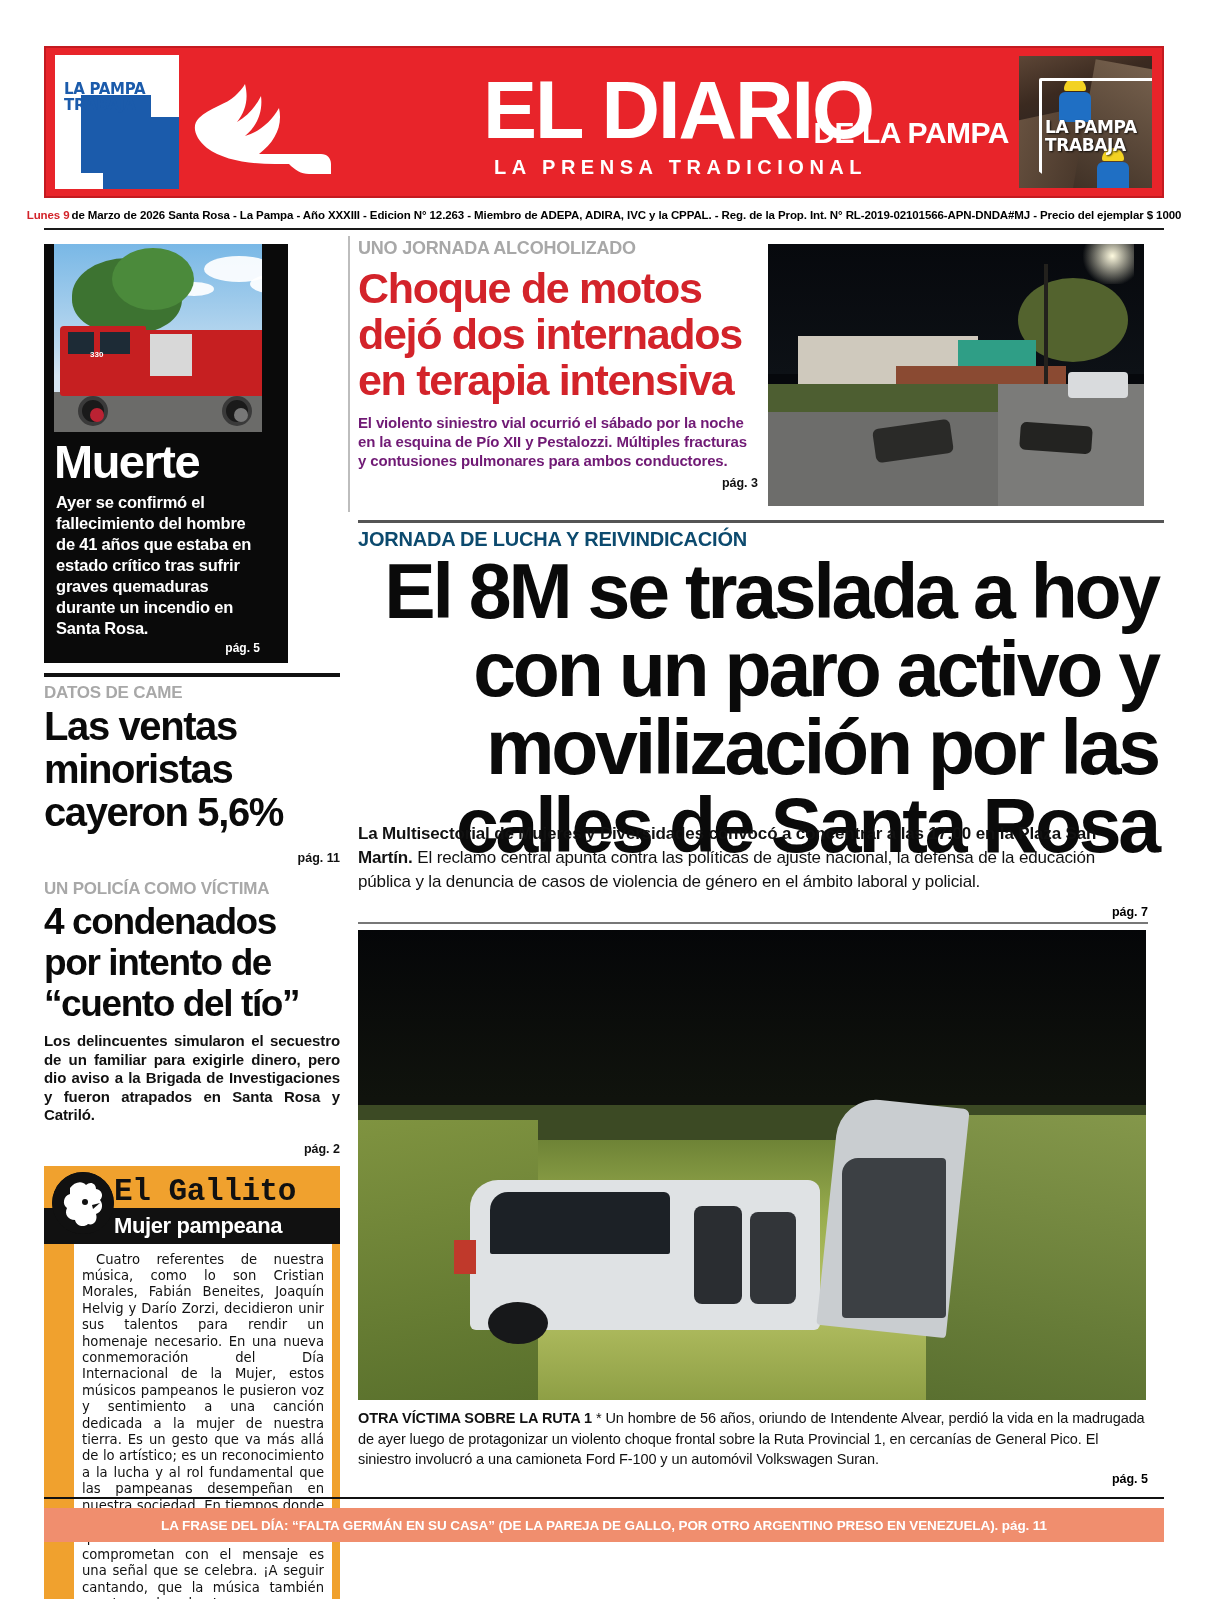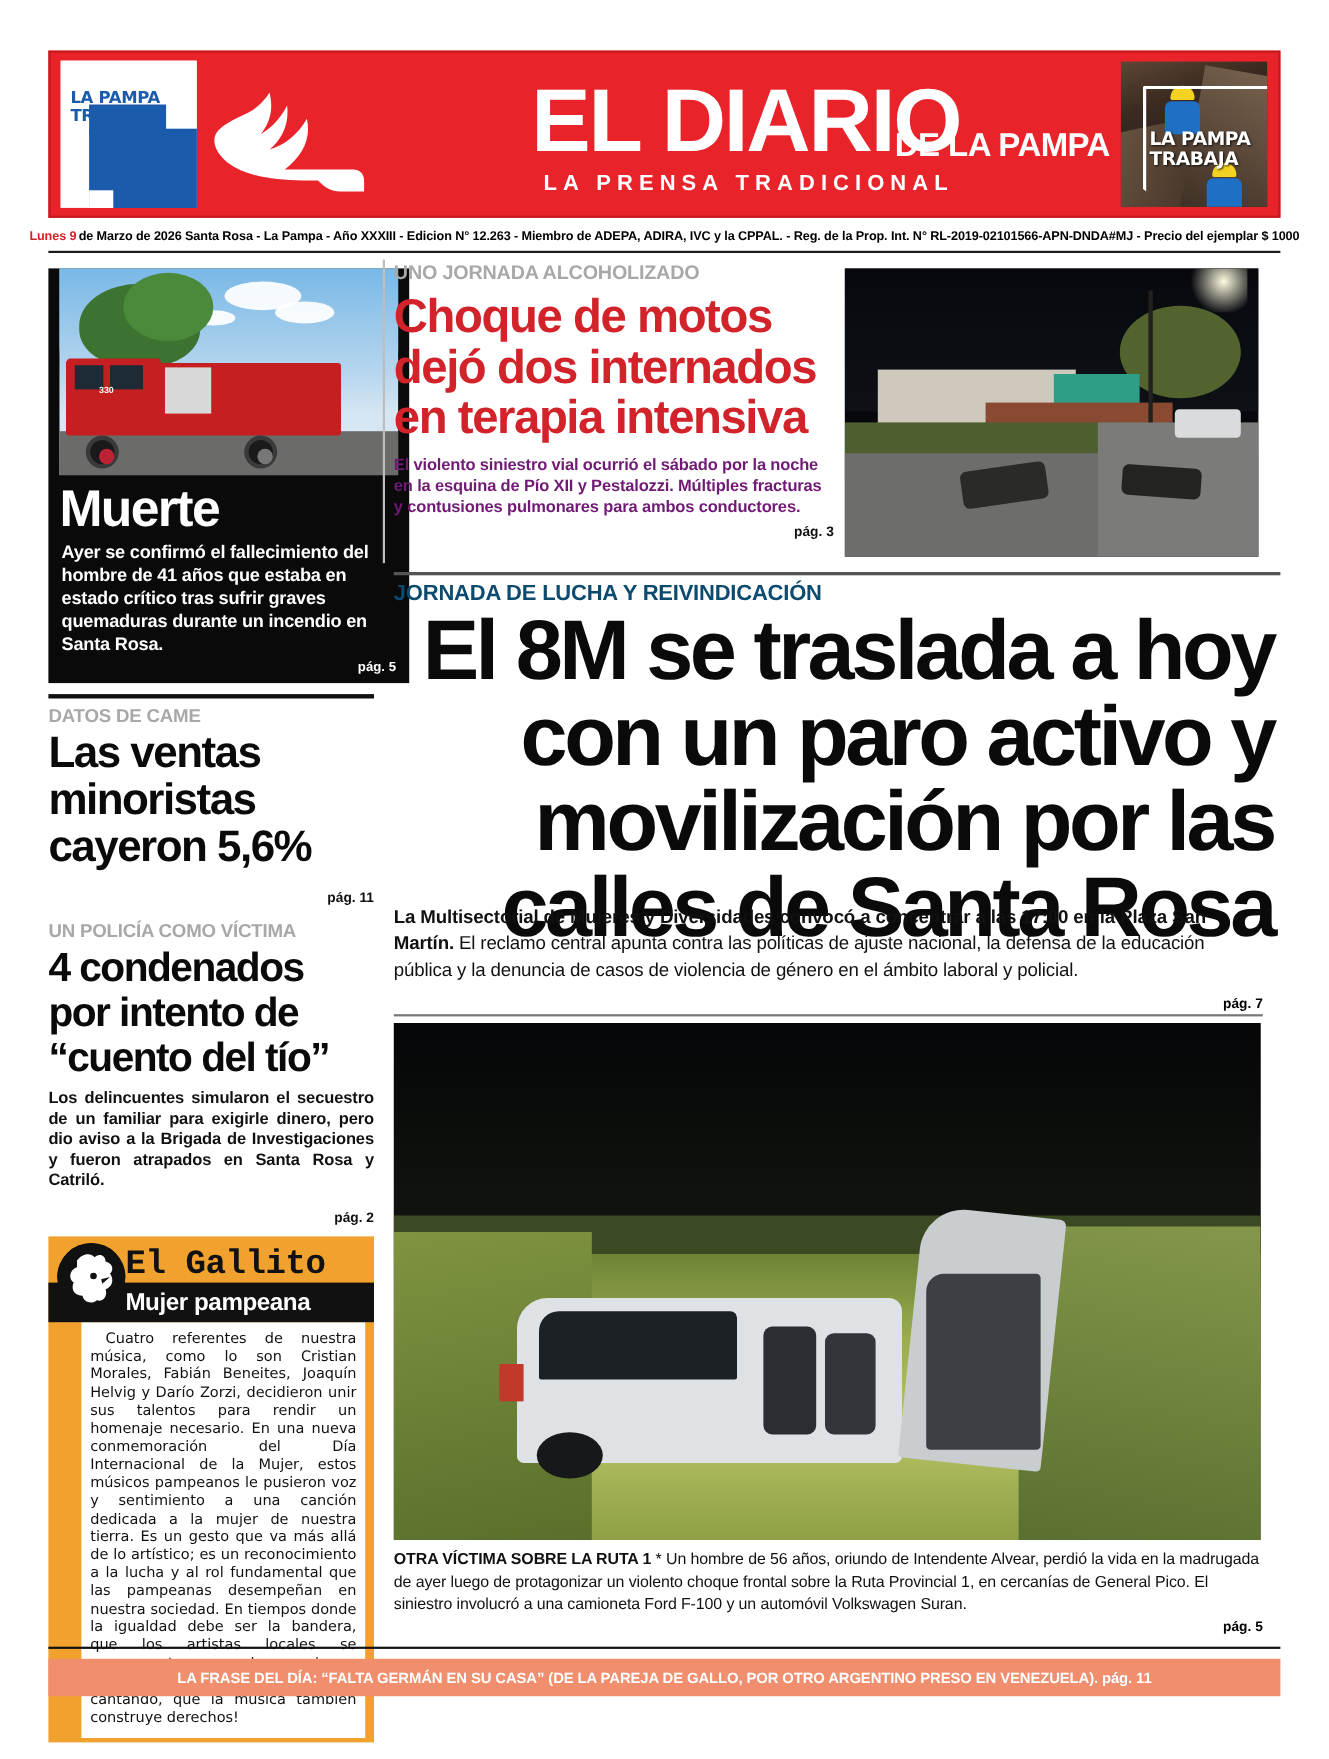--- a/index.html
+++ b/index.html
@@ -78,21 +78,21 @@
     display: flex; align-items: center; justify-content: center;
     font-size: 11.5px; font-weight: bold; color: #000;
     letter-spacing: -0.1px; white-space: nowrap;
   }
   .dateline .red { color: #d3232a; margin-right: 2px; }
   .rule-top { position:absolute; left:44px; top:228px; width:1120px; height:2px; background:#1a1a1a; }
 
   
   .leftcol { position: absolute; left: 44px; top: 236px; width: 296px; }
 
-  .muerte-box { position: relative; width: 328px; background: #0a0a0a; padding: 0 0 8px 0; }
+  .muerte-box { position: relative; width: 244px; background: #0a0a0a; padding: 0 16px 8px 0; }
   .muerte-photo {
     margin: 8px 10px 0 10px; height: 188px; position: relative; overflow: hidden;
     background: linear-gradient(#8ec3e8 0%, #a9d2ec 38%, #5a5a58 42%, #7a7a78 56%, #4a4a4a 100%);
   }
   .ft-sky { position:absolute; inset:0; background: linear-gradient(#79b8e6, #bcd9ef 55%, #d6e6f2 70%); }
   .ft-cloud { position:absolute; background:#fff; border-radius:50%; opacity:.92; }
   .ft-tree { position:absolute; left:18px; top:14px; width:110px; height:76px; background:#3d7331; border-radius:50% 50% 45% 45%; }
   .ft-tree2 { position:absolute; left:58px; top:4px; width:82px; height:62px; background:#4b8a3b; border-radius:50%; }
   .ft-truck { position:absolute; left:6px; top:86px; width:250px; height:66px; background:#c61f21; border-radius:3px; }
   .ft-cab { position:absolute; left:6px; top:82px; width:86px; height:52px; background:#c61f21; border-radius:4px 2px 0 0; }

